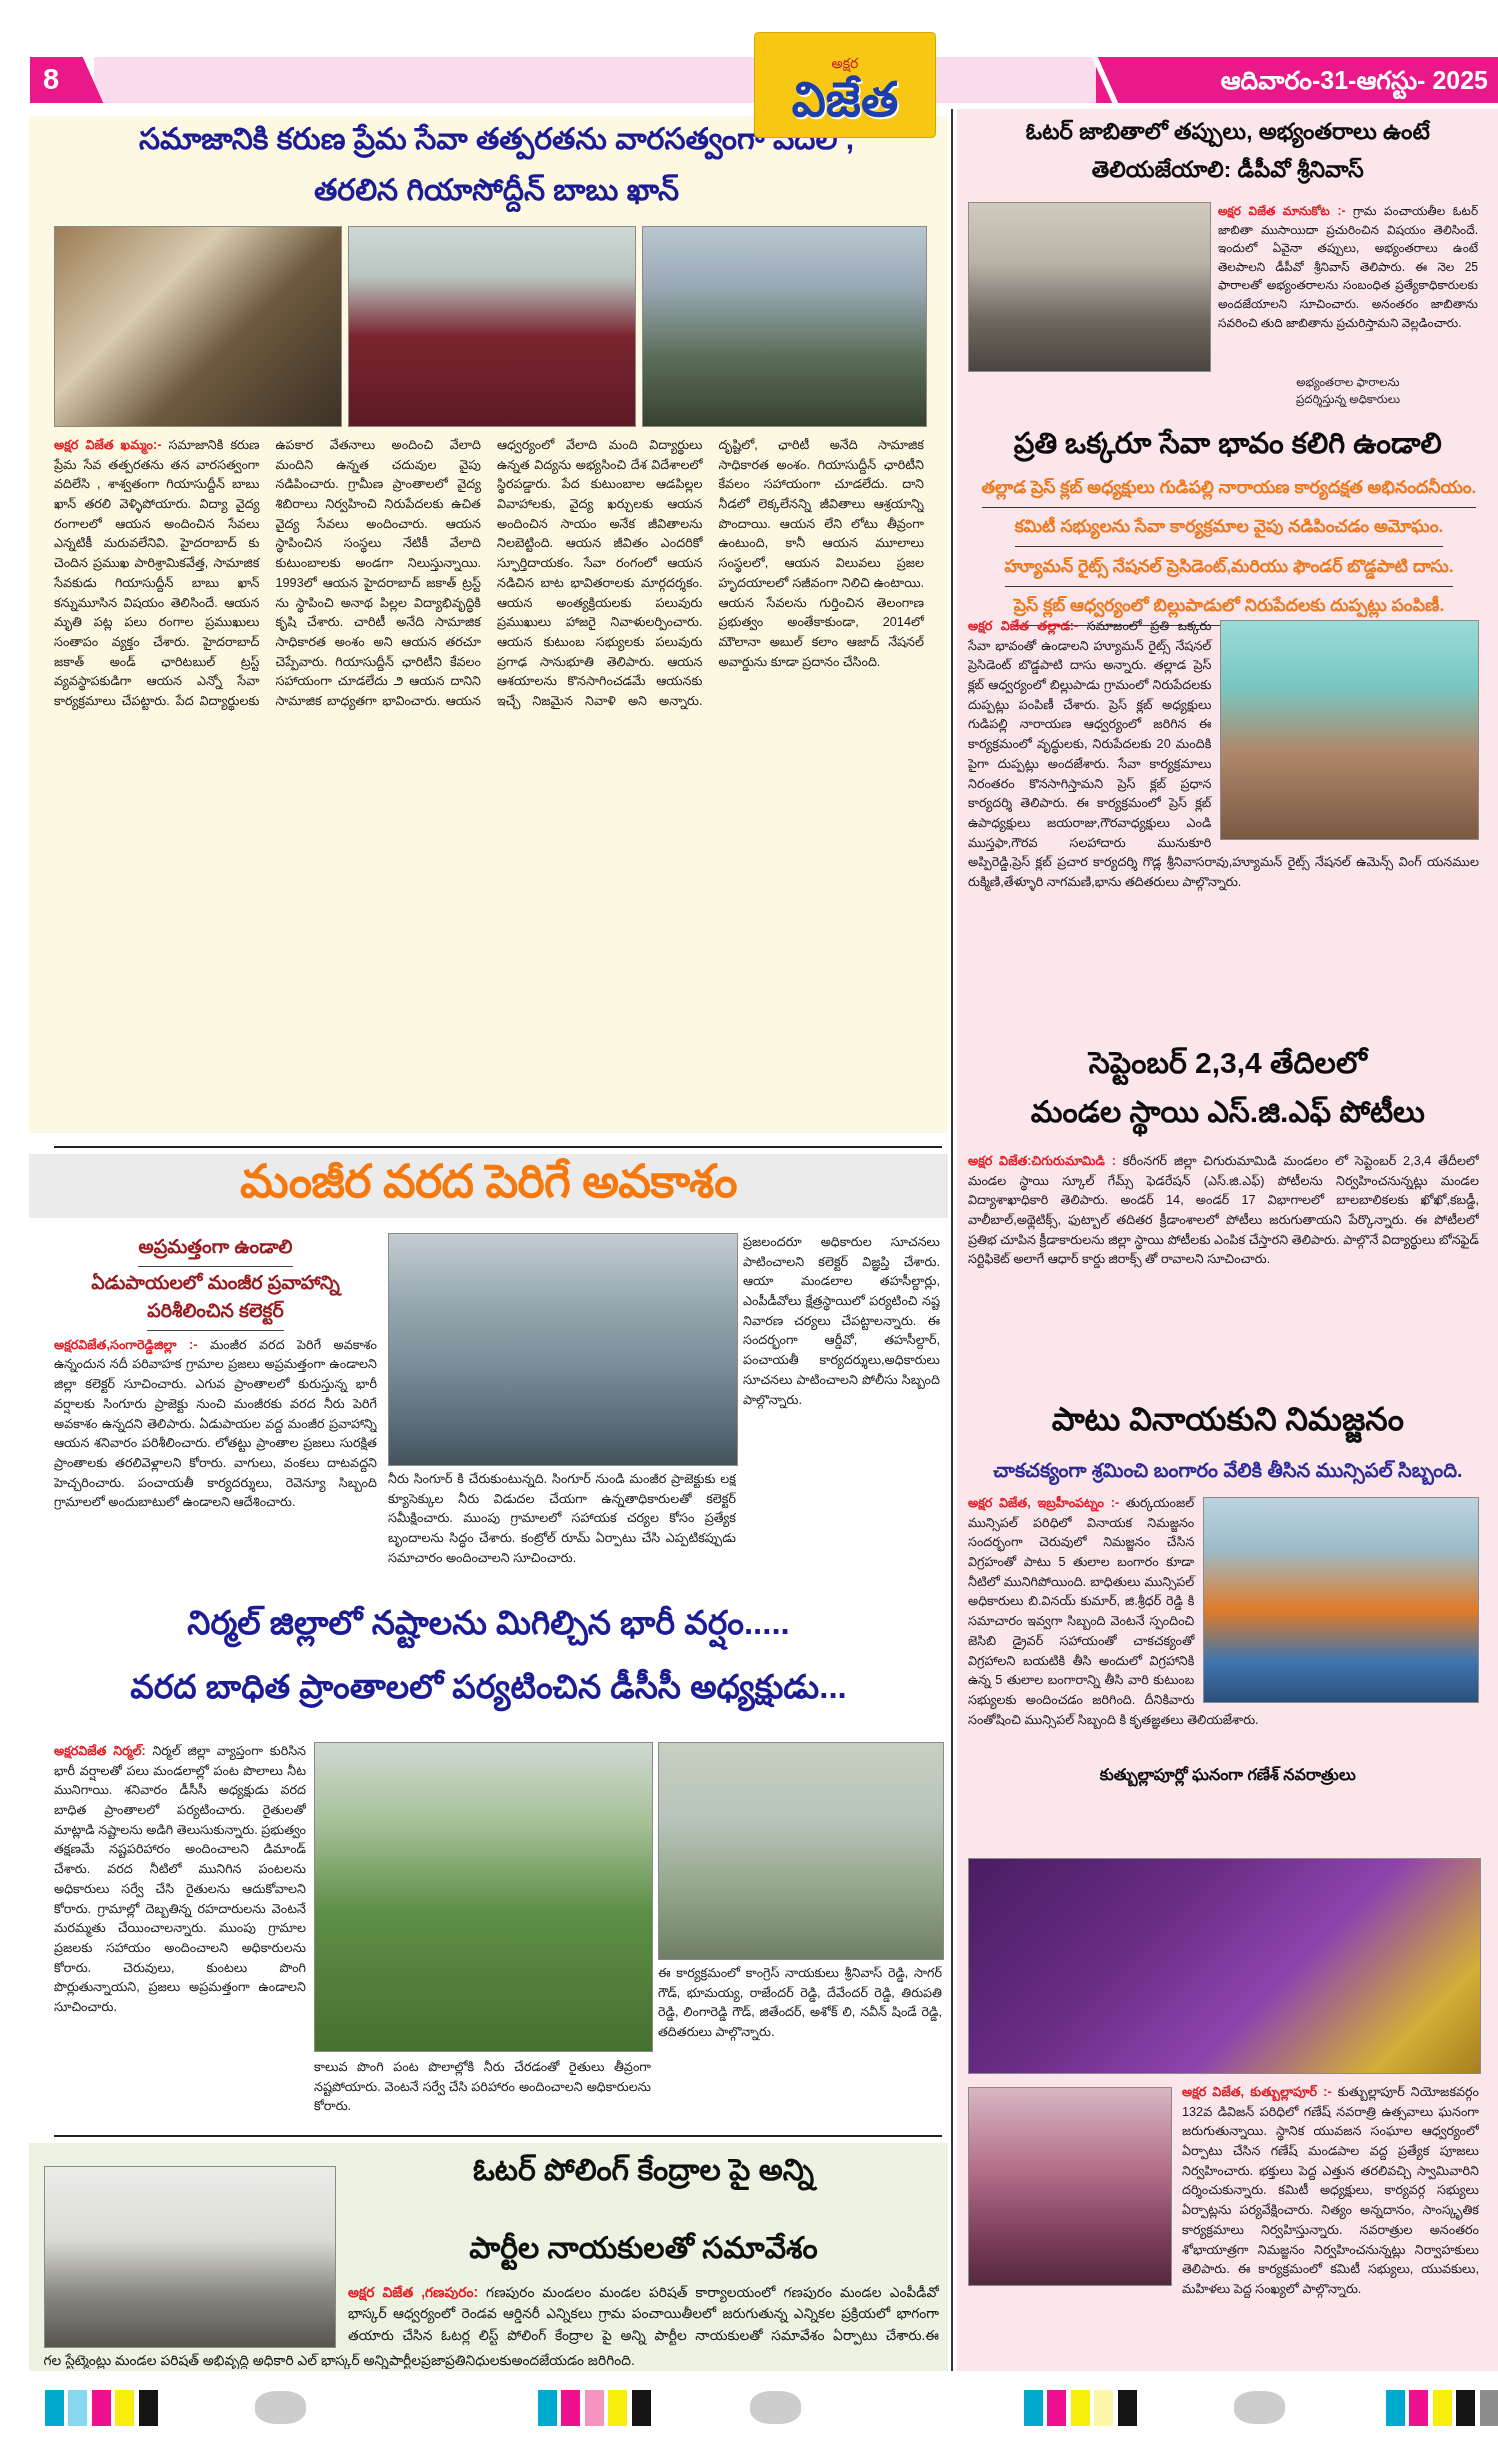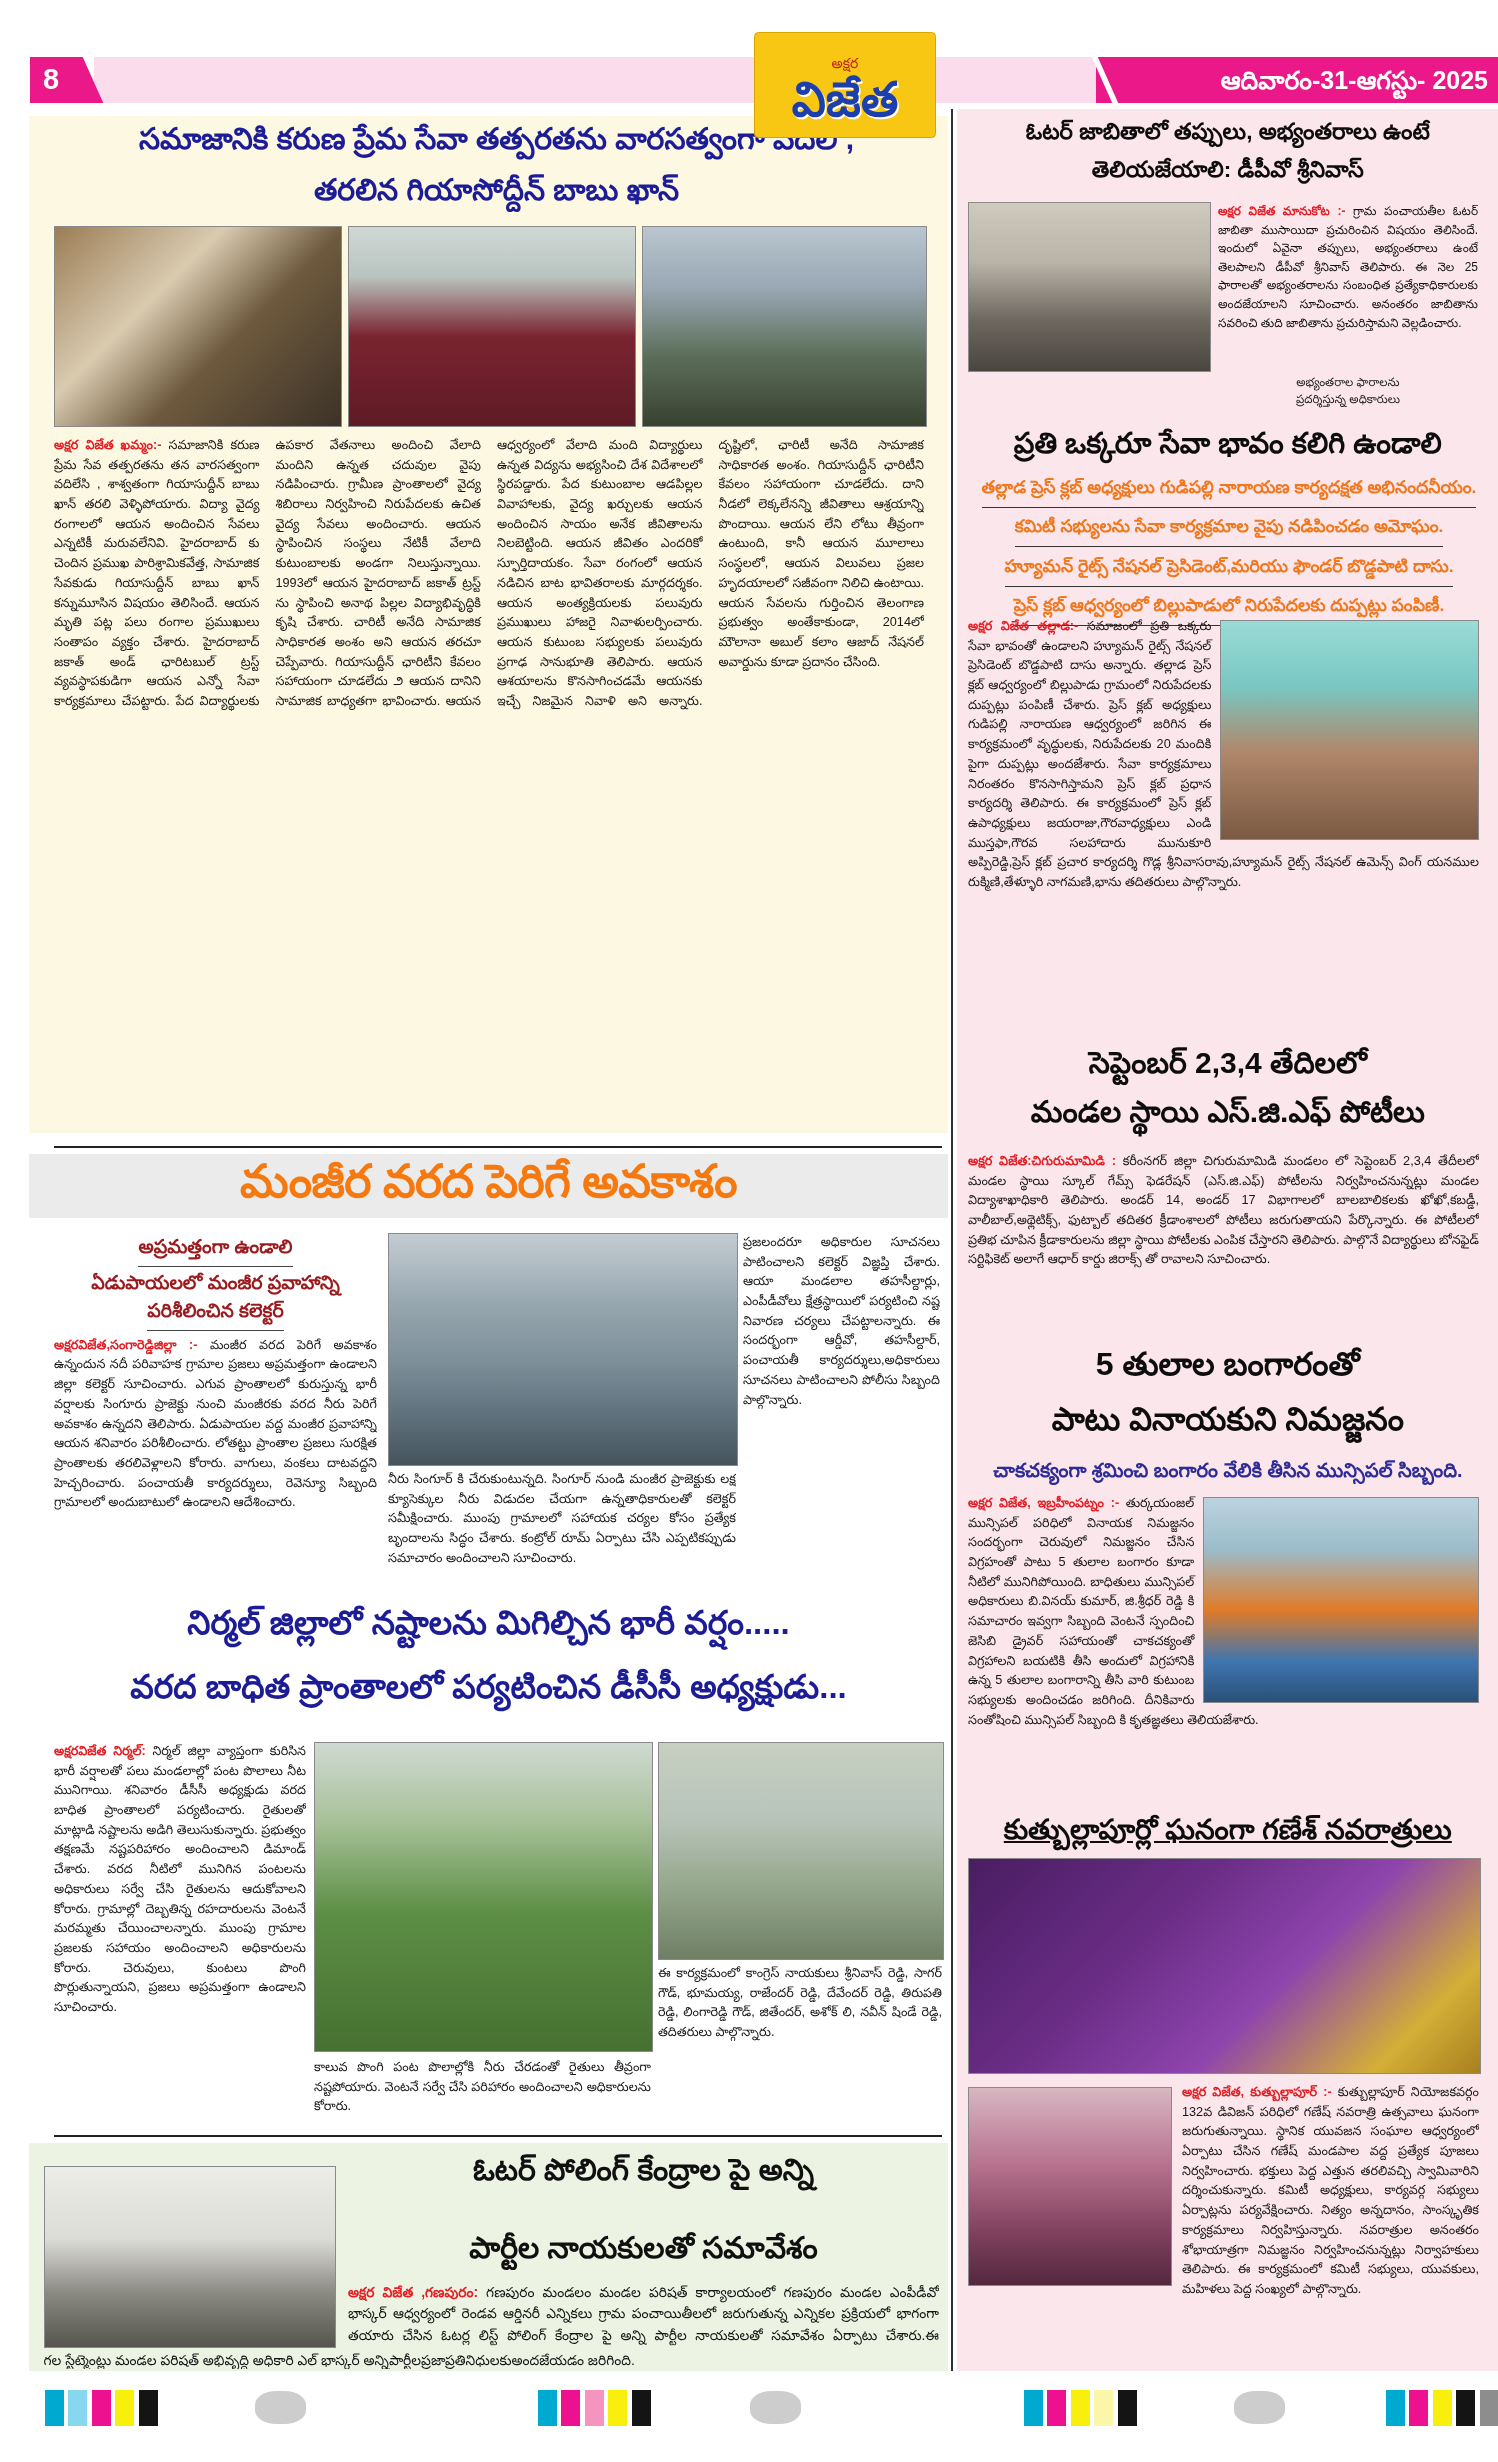--- a/index.html
+++ b/index.html
@@ -81,21 +81,21 @@
   .rBbody{left:11px;top:508px;width:511px;height:417px;}
   .ph.rBp{position:relative;float:right;width:257px;height:218px;margin:2.9px 0 5.8px 8.7px;border:0.7px solid #8a8a8a;
       background:linear-gradient(180deg,#9adbd6 0%,#79c7c2 30%,#b0876a 60%,#7a5a42 100%);}
   .rCh{font-size:30px;} .rCh.l1{top:937px;} .rCh.l2{top:986px;}
   .rCbody{left:11px;top:1043px;width:511px;height:185px;}
   .rDh{font-size:32px;} .rDh.l1{top:1237px;} .rDh.l2{top:1292px;}
   .rDsub{top:1350px;font-size:19.6px;color:#2e2c96;}
   .rDbody{left:11px;top:1385px;width:511px;height:310px;}
   .ph.rDp{position:relative;float:right;width:274px;height:204px;margin:2.9px 0 5.8px 8.7px;border:0.7px solid #8a8a8a;
       background:linear-gradient(180deg,#bcd3de 0%,#9cbccb 25%,#e07b28 55%,#3f75b0 80%,#2c5079 100%);}
-  .rEh{font-size:28px;top:1705px;text-decoration:underline;}
+  .rEh{font-size:16px;top:1657px;}
   .ph.rEp{left:11px;top:1749px;width:511px;height:214px;
       background:linear-gradient(135deg,#4a1d62 0%,#6a2d86 35%,#8e44ad 60%,#d4af37 85%,#a87f1f 100%);}
   .rEbody{left:11px;top:1974px;width:511px;height:279px;}
   .ph.rEp2{position:relative;float:left;width:202px;height:197px;margin:4.4px 10px 4.4px 0;border:0.7px solid #8a8a8a;
       background:linear-gradient(180deg,#d8b6c2 0%,#b5718c 40%,#7d3f5c 75%,#54283e 100%);}
   
   .cbgroup{position:absolute;top:2390px;height:36px;display:flex;gap:4.4px;}
   .cbgroup i{display:block;width:19px;height:36px;}
   .blob{position:absolute;top:2391px;width:51px;height:33px;background:#cdcdcd;border-radius:42%;}
 </style>
@@ -201,21 +201,20 @@
       <span>జయరాజు,గౌరవాధ్యక్షులు ఎండి ముస్తఫా,గౌరవ సలహాదారు మునుకూరి అప్పిరెడ్డి,ప్రెస్ క్లబ్ ప్రచార కార్యదర్శి గొడ్ల  శ్రీనివాసరావు,హ్యూమన్ రైట్స్ నేషనల్ ఉమెన్స్ వింగ్ యనముల రుక్మిణి,తేళ్ళూరి నాగమణి,భాను తదితరులు పాల్గొన్నారు.</span>
     </div>
 
     <div class="abs rh rCh l1">సెప్టెంబర్ 2,3,4 తేదిలలో</div>
     <div class="abs rh rCh l2">మండల స్థాయి ఎస్.జి.ఎఫ్ పోటీలు</div>
     <div class="abs rCbody txt">
       <span class="dl">అక్షర విజేత:చిగురుమామిడి :</span>
       <span>కరీంనగర్ జిల్లా చిగురుమామిడి మండలం లో సెప్టెంబర్ 2,3,4 తేదీలలో మండల స్థాయి స్కూల్ గేమ్స్ ఫెడరేషన్ (ఎస్.జి.ఎఫ్) పోటీలను నిర్వహించనున్నట్లు మండల విద్యాశాఖాధికారి తెలిపారు. అండర్ 14, అండర్ 17 విభాగాలలో బాలబాలికలకు ఖోఖో,కబడ్డీ, వాలీబాల్,అథ్లెటిక్స్, ఫుట్బాల్ తదితర క్రీడాంశాలలో పోటీలు జరుగుతాయని పేర్కొన్నారు. ఈ పోటీలలో ప్రతిభ చూపిన క్రీడాకారులను జిల్లా స్థాయి పోటీలకు ఎంపిక చేస్తారని తెలిపారు. పాల్గొనే విద్యార్థులు బోనఫైడ్ సర్టిఫికెట్ అలాగే ఆధార్ కార్డు జిరాక్స్ తో రావాలని సూచించారు.</span>
     </div>
 
-    <div class="abs rh rDh l1">5 తులాల బంగారంతో</div>
     <div class="abs rh rDh l2">పాటు వినాయకుని నిమజ్జనం</div>
     <div class="abs rh rDsub">చాకచక్యంగా శ్రమించి బంగారం వేలికి తీసిన మున్సిపల్ సిబ్బంది.</div>
     <div class="abs rDbody txt">
       <span class="ph rDp"></span>
       <span class="dl">అక్షర విజేత, ఇబ్రహీంపట్నం :-</span>
       <span>తుర్కయంజల్ మున్సిపల్ పరిధిలో వినాయక నిమజ్జనం సందర్భంగా చెరువులో నిమజ్జనం చేసిన విగ్రహంతో పాటు 5 తులాల బంగారం కూడా నీటిలో మునిగిపోయింది. బాధితులు మున్సిపల్ అధికారులు బి.వినయ్ కుమార్, జి.శ్రీధర్ రెడ్డి కి సమాచారం ఇవ్వగా సిబ్బంది వెంటనే స్పందించి జెసిబి డ్రైవర్ సహాయంతో చాకచక్యంతో విగ్రహాలని బయటికి తీసి అందులో విగ్రహానికి ఉన్న 5 తులాల బంగారాన్ని తీసి వారి కుటుంబ సభ్యులకు అందించడం జరిగింది. దీనికివారు సంతోషించి మున్సిపల్ సిబ్బంది కి కృతజ్ఞతలు తెలియజేశారు.</span>
     </div>
 
     <div class="abs rh rEh">కుత్బుల్లాపూర్లో ఘనంగా గణేశ్ నవరాత్రులు</div>
     <div class="ph rEp"></div>

